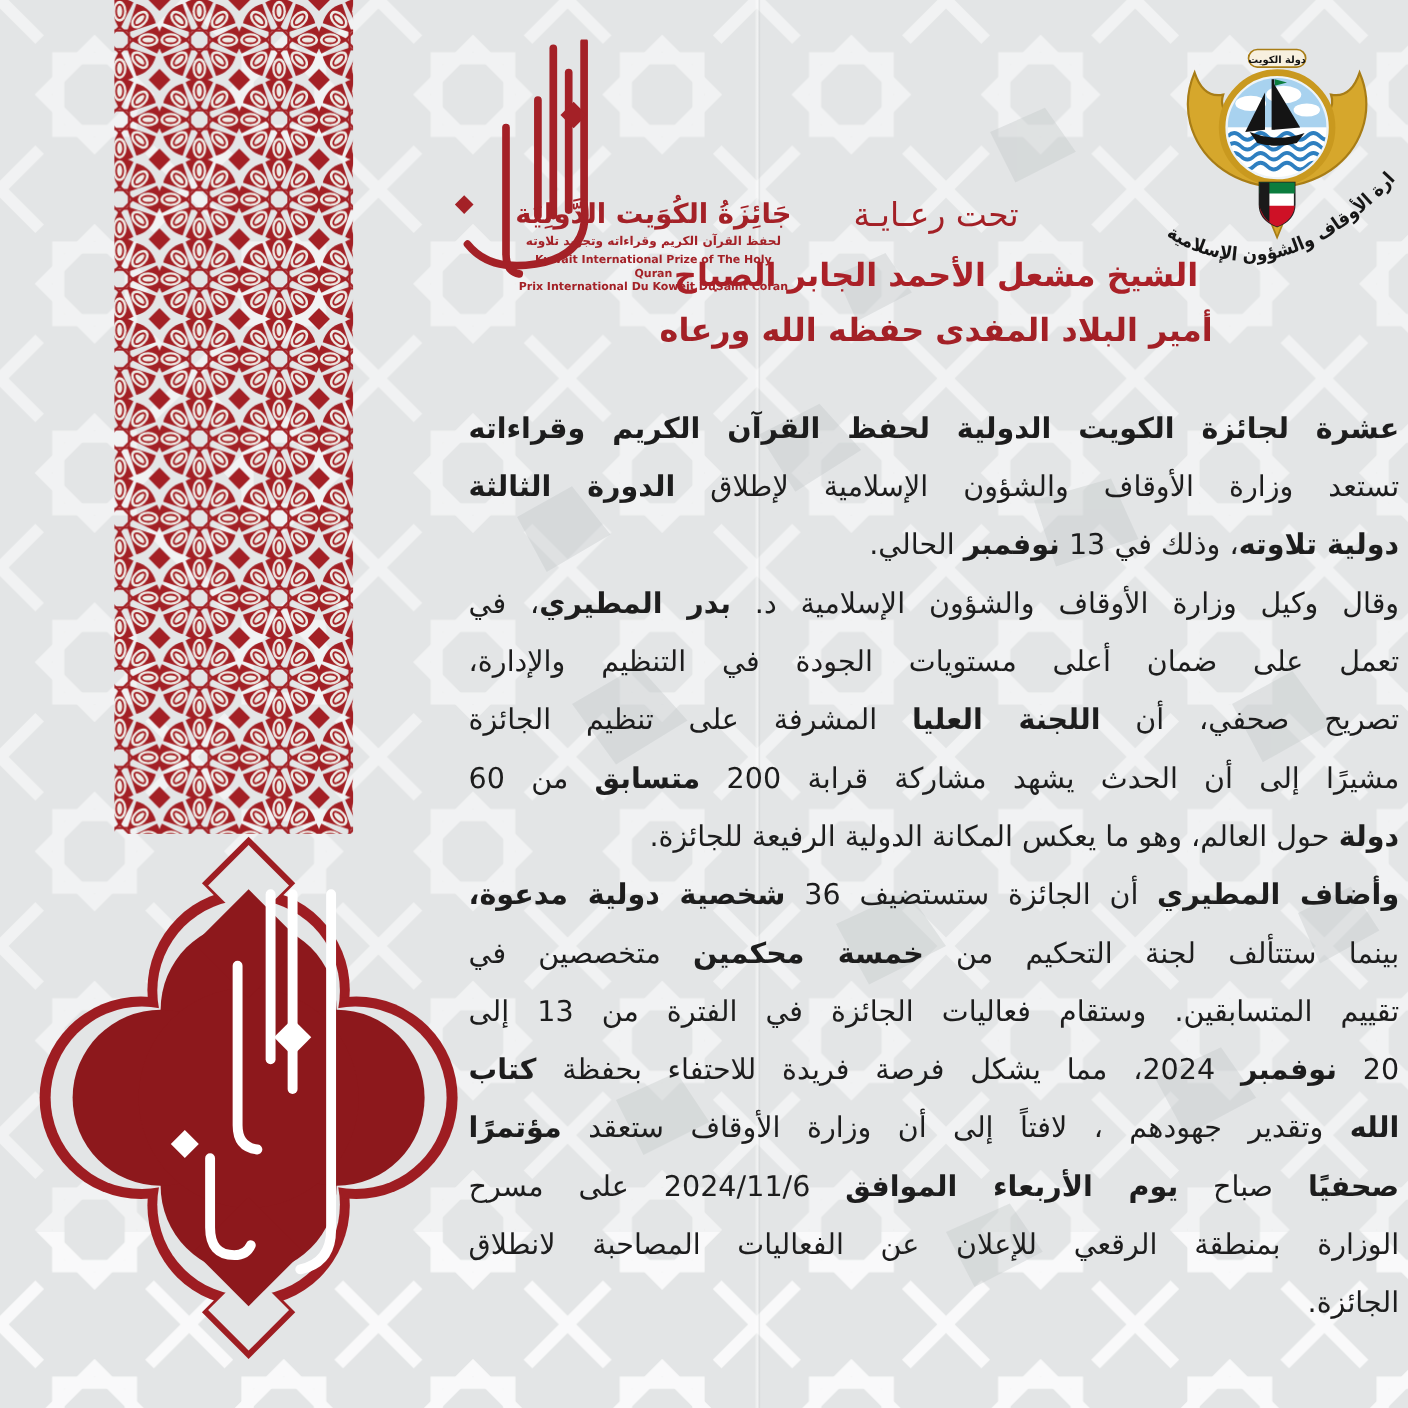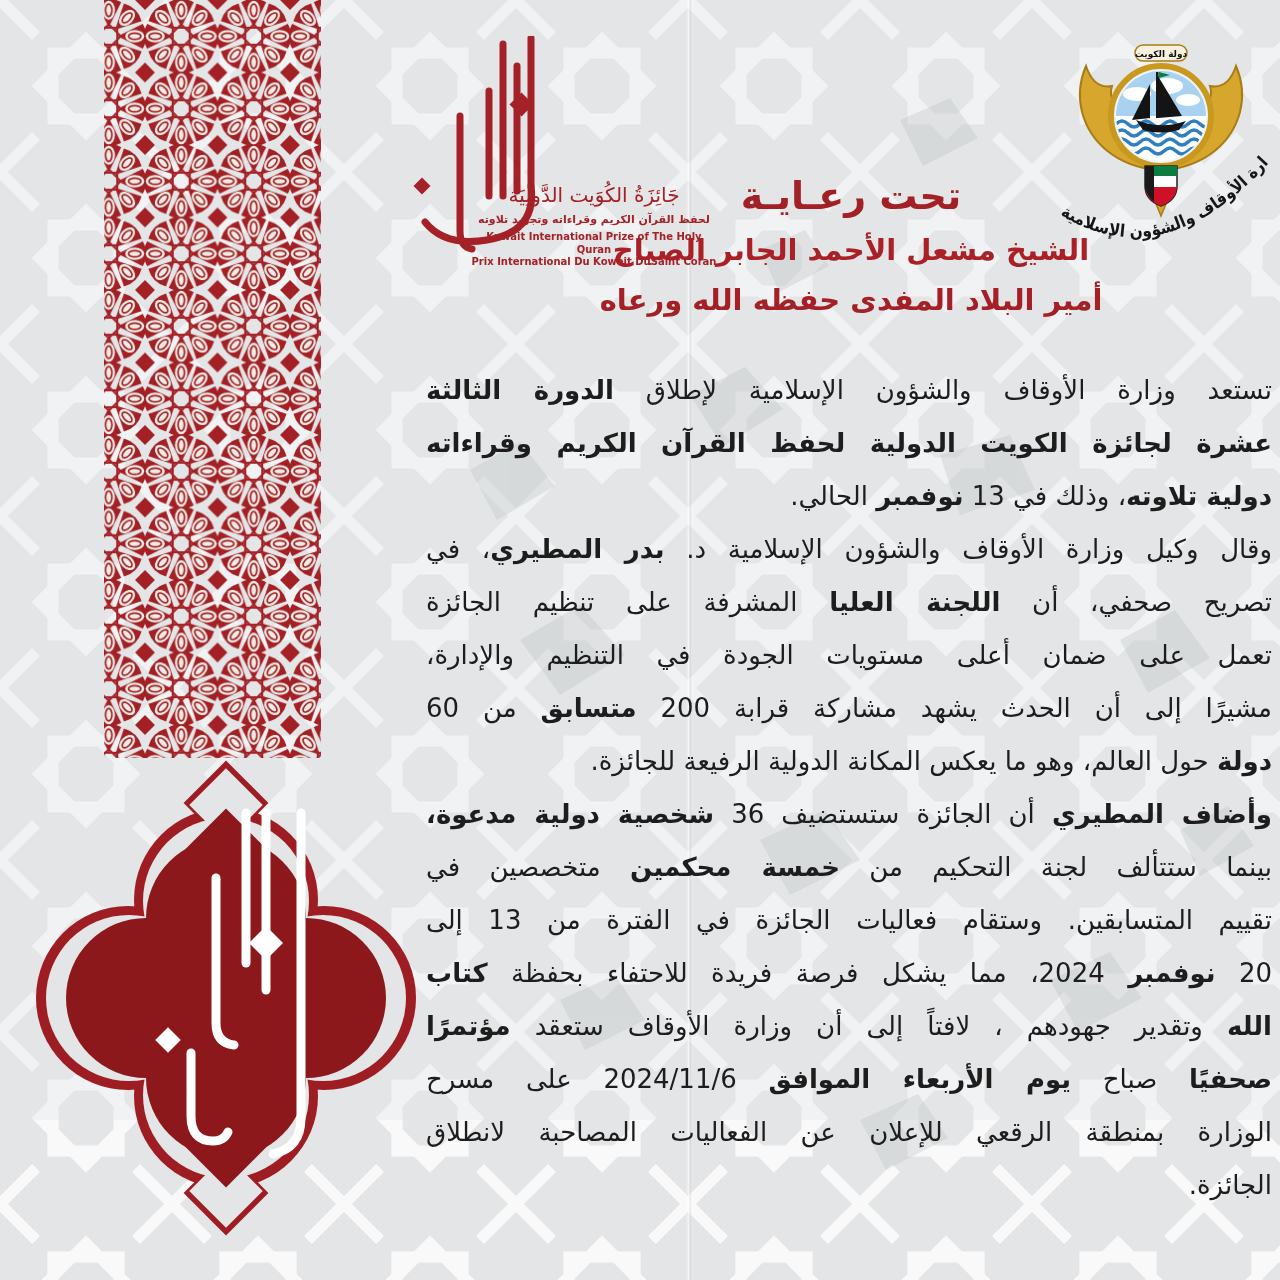--- a/index.html
+++ b/index.html
@@ -14,28 +14,28 @@
   .fold{
     left:686px; top:0; width:5px; height:1280px;
     background:linear-gradient(to right, rgba(255,255,255,0), rgba(255,255,255,.55), rgba(150,156,159,.22));
     pointer-events:none;
   }
   
   .header-block{
     left:430px; top:176px; width:842px; text-align:center;
     color:#a32026; direction:rtl;
   }
-  .header-line{font-size:38px; font-weight:700; line-height:40px;}
+  .header-line{font-size:30px; font-weight:400; line-height:40px;}
   .amir-title{font-size:29px; font-weight:700; line-height:52px; margin-top:8px; color:#aa2027;}
   .amir-sub{font-size:29px; font-weight:700; line-height:36px; margin-top:6px;}
   
   .prize-text{
     left:468px; top:180px; width:252px; text-align:center; color:#a42127; direction:rtl;
   }
-  .prize-title{font-size:20px; font-weight:400; line-height:30px;}
+  .prize-title{font-size:25px; font-weight:700; line-height:30px;}
   .prize-sub{font-size:11px; font-weight:700; line-height:15px; margin-top:2px;}
   .prize-en,.prize-fr{direction:ltr; font-size:10px; font-weight:700; line-height:12.5px;}
   .prize-en{margin-top:4px;}
   
   .body-text{
     left:426px; top:364px; width:846px; direction:rtl;
     color:#1d1d1d; font-size:26px;
   }
   .tline{
     height:53px; line-height:53px; overflow:hidden;
@@ -230,26 +230,26 @@
     </text>
   </svg>
 
   <div class="abs header-block">
     <div class="header-line">تحت رعـايـة</div>
     <div class="amir-title">الشيخ مشعل الأحمد الجابر الصباح</div>
     <div class="amir-sub">أمير البلاد المفدى حفظه الله ورعاه</div>
   </div>
 
   <div class="abs body-text">
+      <div class="tline"><span class="b">عشرة لجائزة الكويت الدولية لحفظ القرآن الكريم وقراءاته</span></div>
       <div class="tline"><span>تستعد وزارة الأوقاف والشؤون الإسلامية لإطلاق </span><span class="b">الدورة الثالثة</span></div>
-      <div class="tline"><span class="b">عشرة لجائزة الكويت الدولية لحفظ القرآن الكريم وقراءاته</span></div>
       <div class="tline last"><span class="b">دولية تلاوته</span><span>، وذلك في 13 </span><span class="b">نوفمبر</span><span> الحالي.</span></div>
       <div class="tline"><span>وقال وكيل وزارة الأوقاف والشؤون الإسلامية د. </span><span class="b">بدر المطيري</span><span>، في</span></div>
+      <div class="tline"><span>تعمل على ضمان أعلى مستويات الجودة في التنظيم والإدارة،</span></div>
       <div class="tline"><span>تصريح صحفي، أن </span><span class="b">اللجنة العليا</span><span> المشرفة على تنظيم الجائزة</span></div>
-      <div class="tline"><span>تعمل على ضمان أعلى مستويات الجودة في التنظيم والإدارة،</span></div>
       <div class="tline"><span>مشيرًا إلى أن الحدث يشهد مشاركة قرابة 200 </span><span class="b">متسابق</span><span> من 60</span></div>
       <div class="tline last"><span class="b">دولة</span><span> حول العالم، وهو ما يعكس المكانة الدولية الرفيعة للجائزة.</span></div>
       <div class="tline"><span class="b">وأضاف المطيري</span><span> أن الجائزة ستستضيف 36 </span><span class="b">شخصية دولية مدعوة،</span></div>
       <div class="tline"><span>بينما ستتألف لجنة التحكيم من </span><span class="b">خمسة محكمين</span><span> متخصصين في</span></div>
       <div class="tline"><span>تقييم المتسابقين. وستقام فعاليات الجائزة في الفترة من 13 إلى</span></div>
       <div class="tline"><span>20 </span><span class="b">نوفمبر</span><span> 2024، مما يشكل فرصة فريدة للاحتفاء بحفظة </span><span class="b">كتاب</span></div>
       <div class="tline"><span class="b">الله</span><span> وتقدير جهودهم ، لافتاً إلى أن وزارة الأوقاف ستعقد </span><span class="b">مؤتمرًا</span></div>
       <div class="tline"><span class="b">صحفيًا</span><span> صباح </span><span class="b">يوم الأربعاء الموافق</span><span> 2024/11/6 على </span><span class="u">مسرح</span></div>
       <div class="tline"><span class="u">الوزارة بمنطقة الرقعي</span><span> للإعلان عن الفعاليات المصاحبة لانطلاق</span></div>
       <div class="tline last"><span>الجائزة.</span></div>

